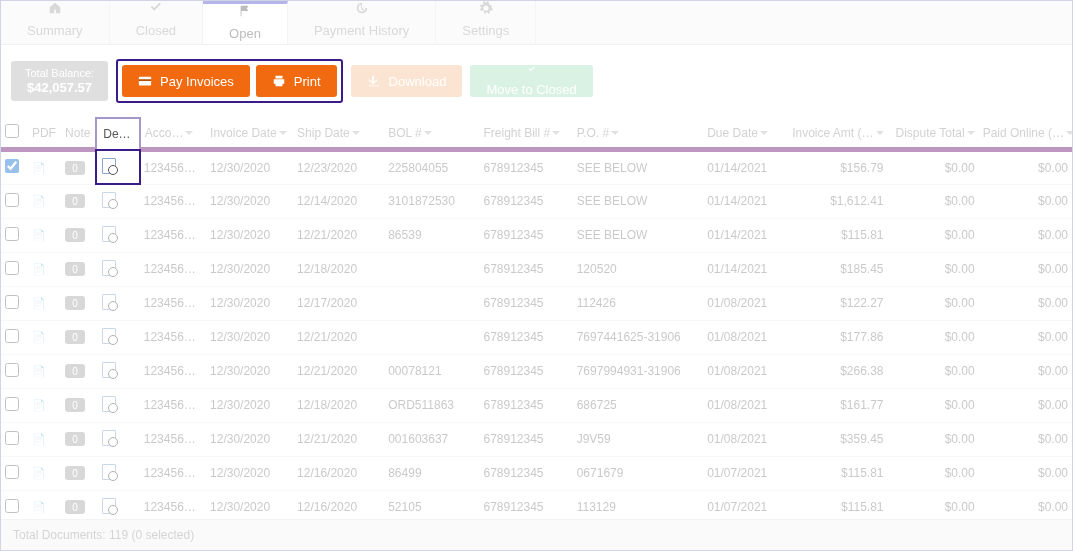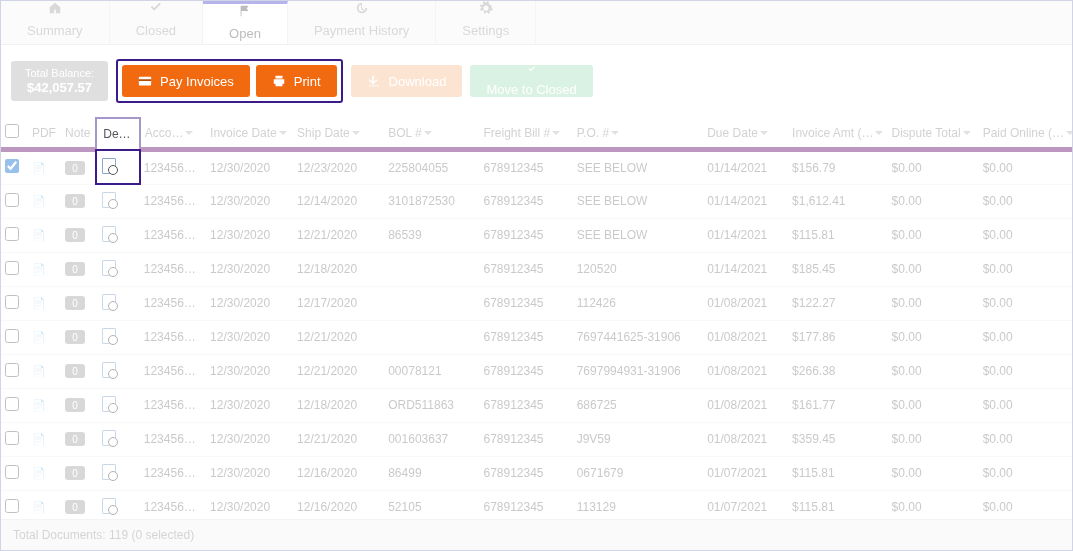--- a/index.html
+++ b/index.html
@@ -22,21 +22,21 @@
   .btn-green { background: #aee3c1; flex-direction: column; }
   .btn svg { width: 14px; height: 14px; fill: #fff; }
   .hl-group { border: 2px solid #3b1a8a; border-radius: 3px; padding: 4px; display: flex; gap: 6px; position: relative; z-index: 10; background: #fff; }
   
   .grid { width: 100%; overflow-x: auto; }
   table { width: 100%; border-collapse: collapse; font-size: 12px; color: #888; table-layout: fixed; }
   thead th { text-align: left; font-weight: normal; color: #9a9a9a; padding: 6px 4px; border-bottom: 5px solid #701a75; position: relative; white-space: nowrap; overflow: hidden; text-overflow: ellipsis; }
   thead th .sort { display: inline-flex; align-items: center; gap: 2px; }
   thead th svg.caret { width: 8px; height: 8px; fill: #bdbdbd; }
   tbody td { padding: 6px 4px; border-bottom: 1px solid #f0f0f0; white-space: nowrap; overflow: hidden; text-overflow: ellipsis; vertical-align: middle; }
-  .num { text-align: left; }
+  .num { text-align: right; }
   .chk { width: 14px; height: 14px; }
   input[type=checkbox] { accent-color: #1976d2; }
   .pdf-icon { color: #d94b3d; font-size: 11px; }
   .note-pill { display: inline-flex; align-items: center; justify-content: center; width: 20px; height: 14px; background: #a8a8a8; color: #fff; border-radius: 3px; font-size: 10px; }
   .details-th { background: #fff; border: 2px solid #3b1a8a; border-radius: 6px; padding: 4px 6px !important; color: #555 !important; position: relative; z-index: 10; }
   .details-cell.hl { position: relative; z-index: 10; background: #fff; outline: 2px solid #3b1a8a; outline-offset: -1px; }
   .doc-icon { width: 18px; height: 18px; display: inline-block; position: relative; }
   .doc-icon::before { content: ""; position: absolute; left: 2px; top: 1px; width: 12px; height: 14px; border: 1px solid #8aa7c7; border-radius: 1px; background: #fff; }
   .doc-icon::after { content: ""; position: absolute; right: 0px; bottom: 0px; width: 8px; height: 8px; border: 1px solid #555; border-radius: 50%; background: #fff; }
   .footer { position: absolute; bottom: 0; left: 0; right: 0; padding: 8px 12px; background: #f4f4f4; color: #a0a0a0; font-size: 12px; border-top: 1px solid #e5e5e5; }

